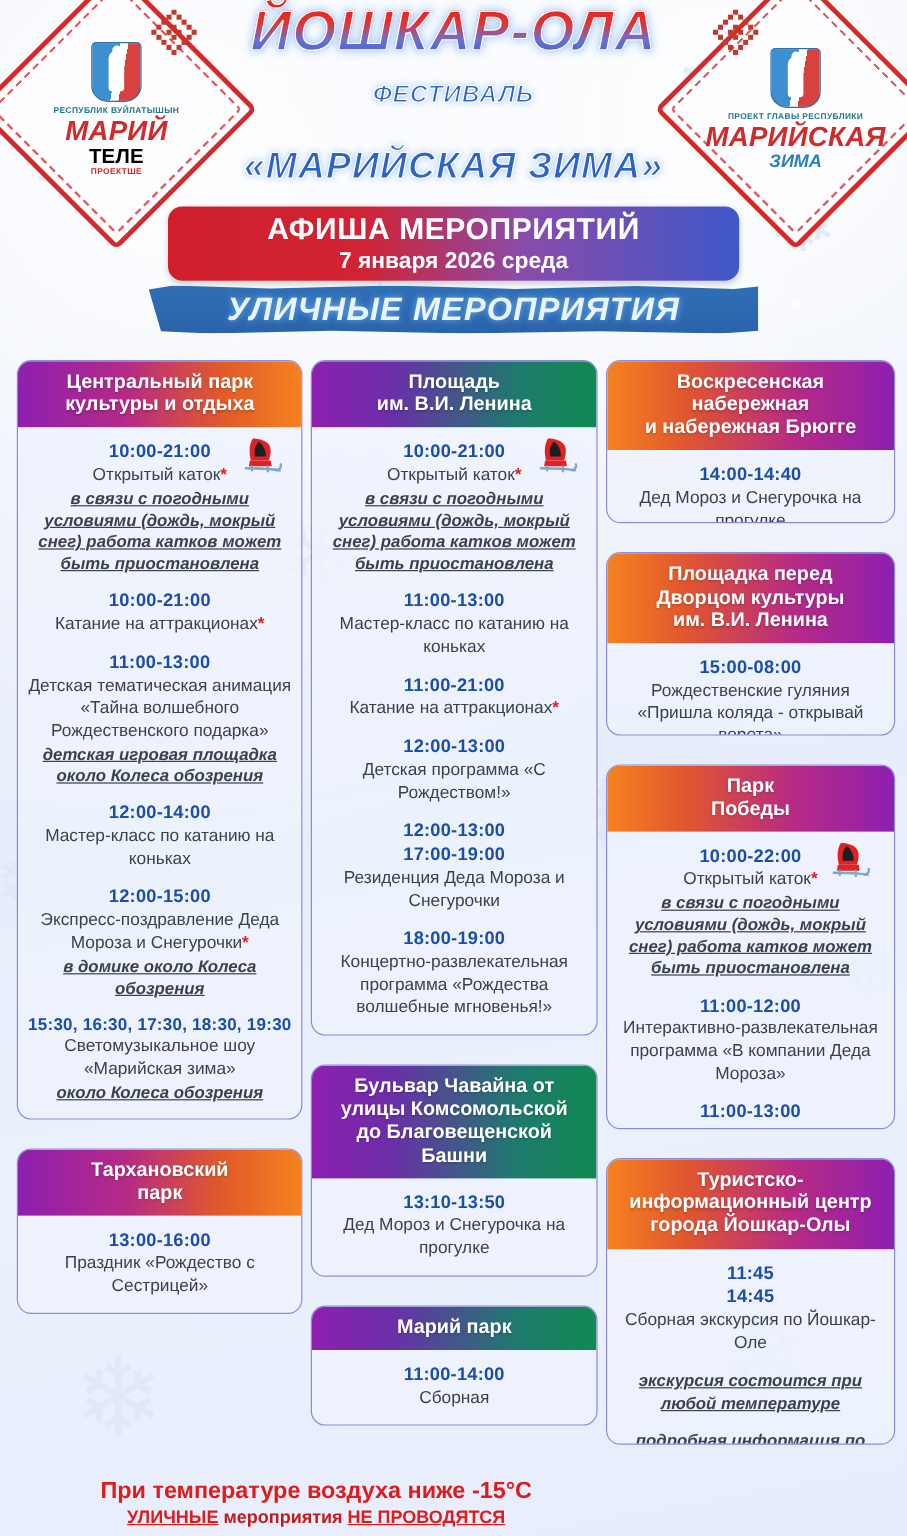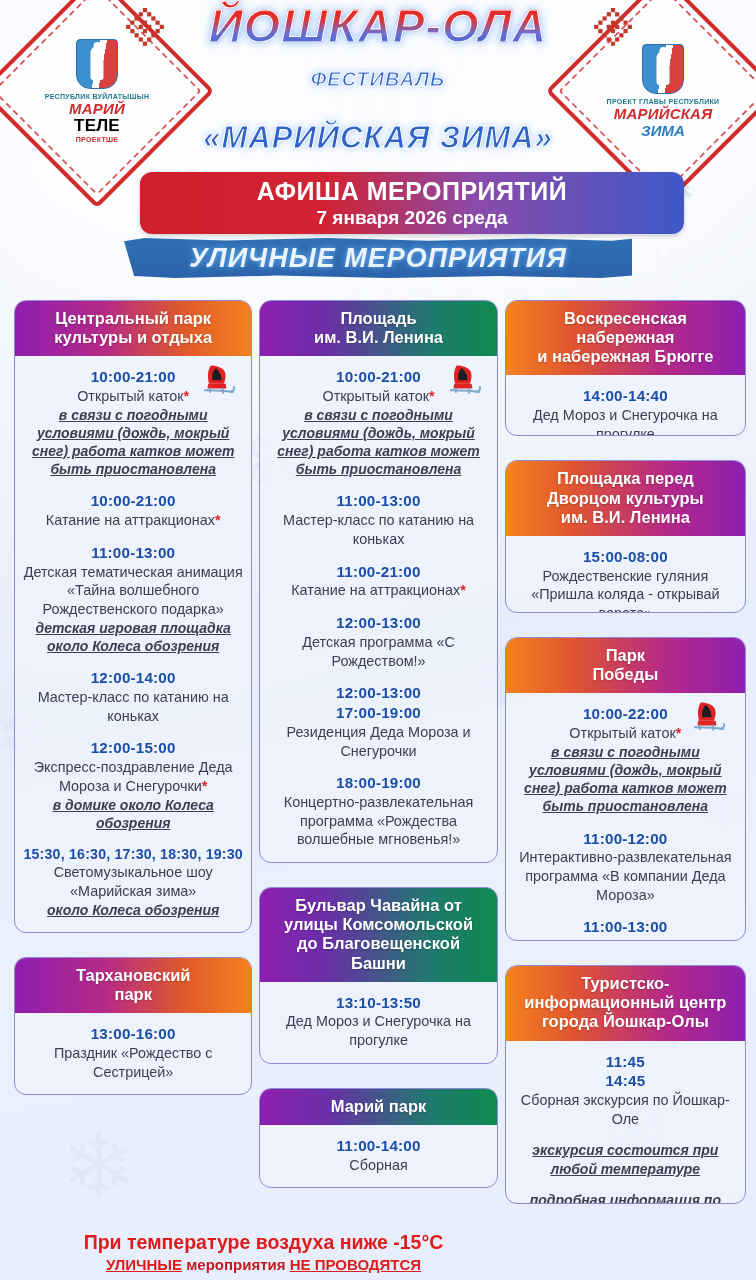--- a/index.html
+++ b/index.html
@@ -113,21 +113,21 @@
     background: #fff;
   }
   .emb-top {
     font-size: 7px;
     font-weight: 700;
     letter-spacing: .3px;
     color: #1f7a8c;
     white-space: nowrap;
   }
   .emb-mid {
-    font-size: 15px;
+    font-size: 23px;
     font-weight: 700;
     font-style: italic;
     color: #d02b2b;
     letter-spacing: .2px;
     line-height: 1.05;
   }
   .emb-mid2 {
     font-size: 17px;
     font-weight: 700;
     color: #000000;
@@ -187,21 +187,21 @@
     letter-spacing: 1px;
     filter: drop-shadow(0 0 3px rgba(160,200,255,.85));
   }
   .fest-line1 { top: 68px;  font-size: 20px; }
   .fest-line2 { top: 120px; font-size: 31px; }
 
   .afisha-banner {
     position: absolute;
     top: 172px;
     left: 140px;
-    width: 544px;
+    width: 476px;
     height: 62px;
     border-radius: 12px;
     background: linear-gradient(90deg, #cf1f2d 0%, #d12333 34%, #8a4baa 62%, #3f58c8 100%);
     box-shadow: 0 2px 5px rgba(0,0,0,.18);
     display: flex;
     flex-direction: column;
     align-items: center;
     justify-content: center;
     gap: 1px;
     color: #ffffff;

